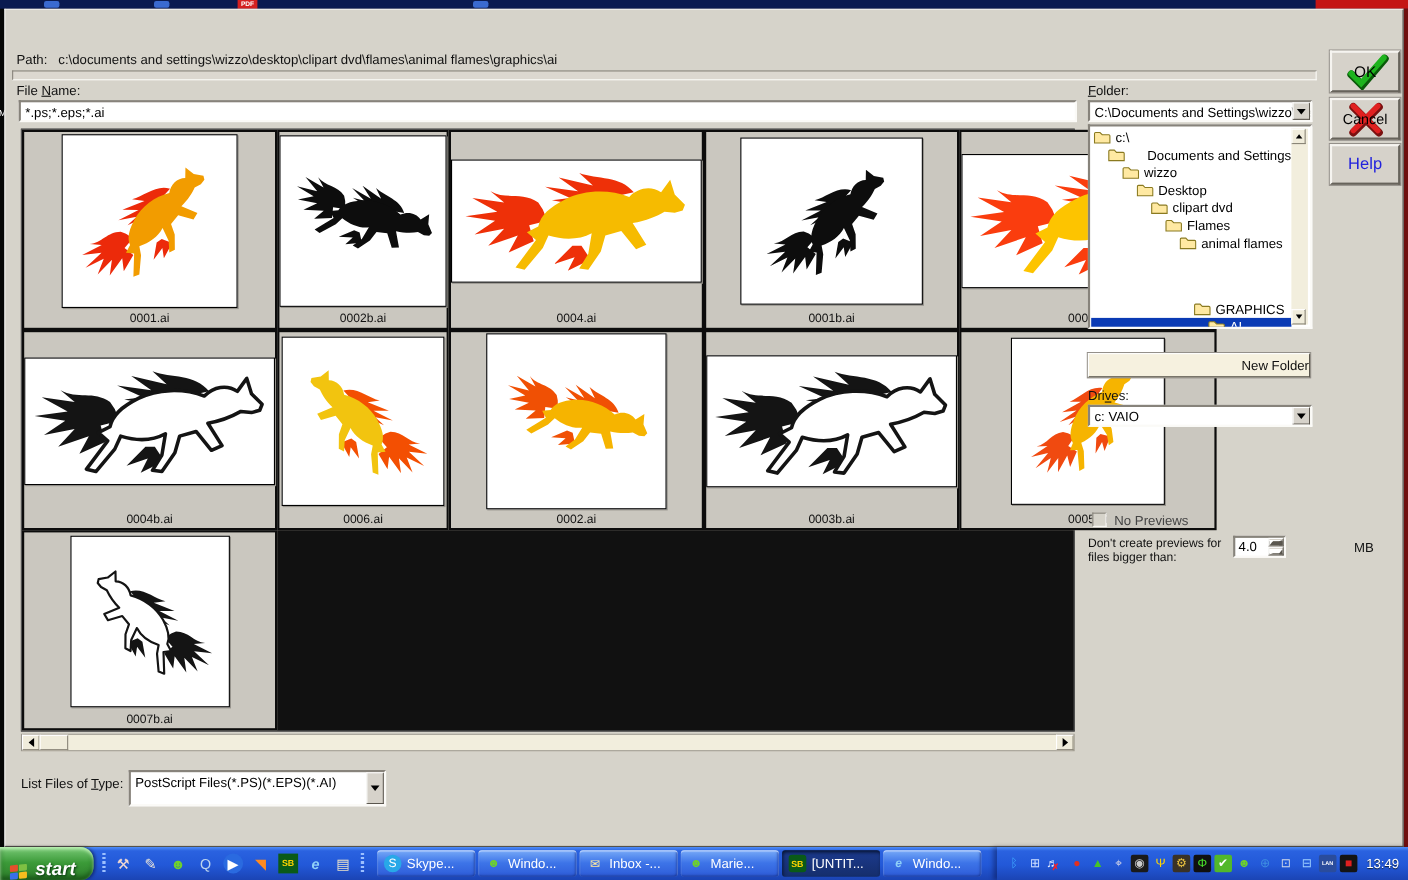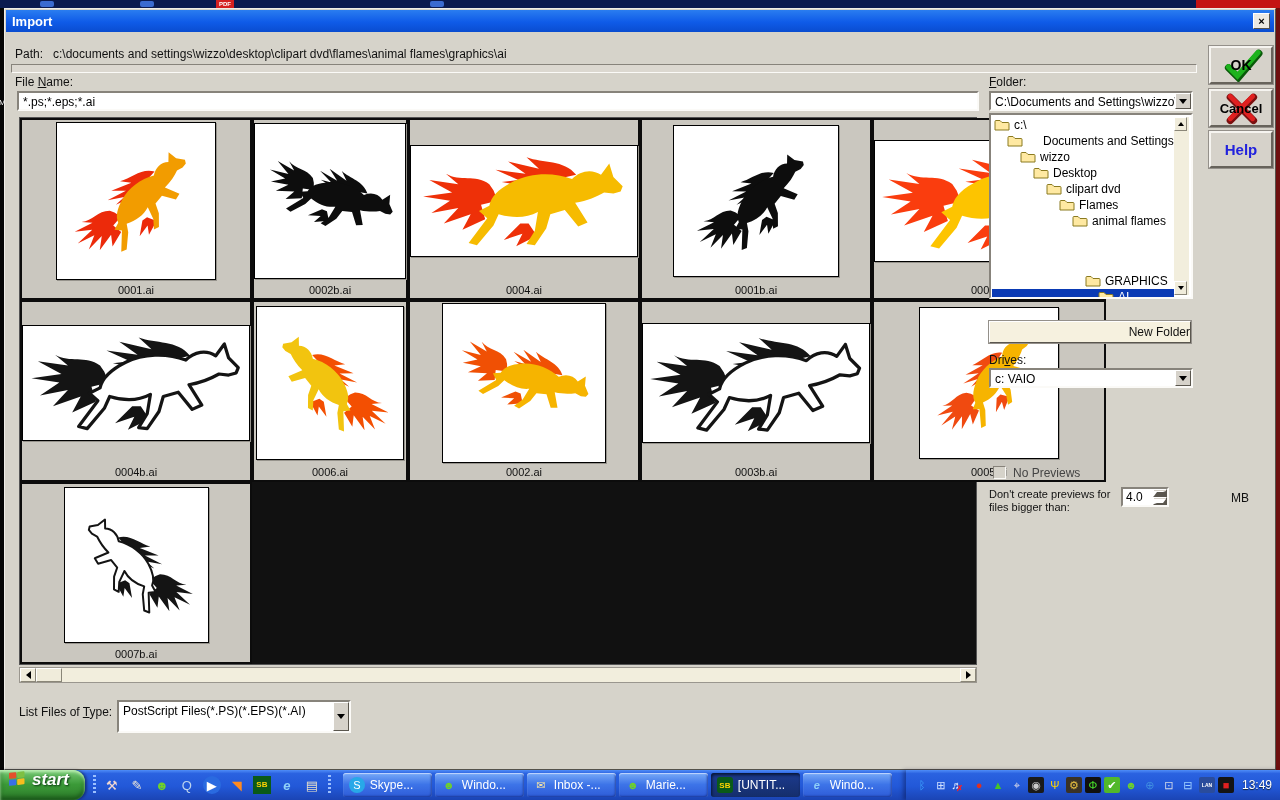--- a/index.html
+++ b/index.html
@@ -58,26 +58,26 @@
   .newfolder{position:absolute;left:984px;top:312px;width:202px;height:22px;background:#f6f1df;border:1px solid;border-color:#fff #5a564e #5a564e #fff;box-shadow:0 0 0 1px #94908a;font-size:12px;text-align:right;line-height:20px;color:#111}
   .checkbox{position:absolute;left:988px;top:457px;width:13px;height:13px;background:#d6d3ca;border:1px solid;border-color:#87837b #fbfaf7 #fbfaf7 #87837b}
   .spinner{position:absolute;left:1116px;top:478px;width:48px;height:20px;background:#fff;border:2px solid;border-color:#87837b #fbfaf7 #fbfaf7 #87837b;font-size:12px;display:flex;align-items:center}
   .spinner .val{flex:1;padding-left:3px}
   .spin-btns{width:14px;height:100%;display:flex;flex-direction:column}
   .spin-btns div{flex:1;background:#d6d2ca;border:1px solid;border-color:#fff #5a564e #5a564e #fff;display:flex;align-items:center;justify-content:center}
 
   
   .cmd{position:absolute;left:1204px;width:64px;background:#d6d2ca;border:2px solid;border-color:#f6f4f0 #67635b #67635b #f6f4f0;box-shadow:0 0 0 1px #94908a;display:flex;align-items:center;justify-content:center;overflow:hidden}
   .cmd .mark{position:absolute;left:0;top:0;width:100%;height:100%}
-  .cmd .txt{position:relative;font-weight:bold;font-size:14px;color:#000}
+  .cmd .txt{position:relative;font-weight:normal;font-size:14px;color:#000}
   .cmd .txt.help{color:#2222dd;font-size:15px}
 
   
   .taskbar{position:absolute;left:0;top:770px;width:1280px;height:30px;background:linear-gradient(180deg,#4f8df8,#2a62e0 12%,#2258d8 55%,#1b44b4);display:flex;align-items:center}
-  .start{height:30px;background:linear-gradient(180deg,#79ca77,#3b9a38 48%,#2e7d2b);border-radius:0 12px 12px 0;display:flex;align-items:flex-start;gap:6px;padding:0 16px 0 8px;color:#fff;font-weight:bold;font-style:italic;font-size:17px;text-shadow:1px 1px 2px #07350e;box-shadow:inset 0 2px 3px #bef2b6,inset 0 -3px 5px #175417,2px 0 3px rgba(0,0,20,.45)}
+  .start{height:30px;background:linear-gradient(180deg,#79ca77,#3b9a38 48%,#2e7d2b);border-radius:0 12px 12px 0;display:flex;align-items:flex-end;gap:6px;padding:0 16px 0 8px;color:#fff;font-weight:bold;font-style:italic;font-size:17px;text-shadow:1px 1px 2px #07350e;box-shadow:inset 0 2px 3px #bef2b6,inset 0 -3px 5px #175417,2px 0 3px rgba(0,0,20,.45)}
   .ql{display:flex;align-items:center;gap:7px;padding:0 8px}
   .ql-sep{width:3px;height:20px;background:repeating-linear-gradient(180deg,#9cc0ff 0 2px,transparent 2px 4px)}
   .ql-icon{width:18px;height:18px;display:flex;align-items:center;justify-content:center;font-size:13px;line-height:1}
   .tasks{display:flex;gap:3px;padding:0 4px}
   .task{width:89px;height:24px;border-radius:3px;display:flex;align-items:center;gap:5px;padding:0 6px;color:#fff;font-size:12px;background:linear-gradient(180deg,#77aaf8,#3d74e8 48%,#2e5cd8);box-shadow:inset 0 1px 1px #c2d8ff,inset -1px -1px 2px #1c3c9c;white-space:nowrap;overflow:hidden}
   .task.active{background:linear-gradient(180deg,#1c3a8e,#152e6c);box-shadow:inset 1px 2px 3px #081636}
   .task .ticon{width:16px;height:16px;flex:none;display:flex;align-items:center;justify-content:center;font-size:11px;border-radius:3px}
   .tray{margin-left:auto;height:30px;display:flex;align-items:center;gap:3px;padding:0 8px;box-shadow:-3px 0 4px rgba(0,0,40,.35)}
   .tray-icon{width:16px;height:16px;display:flex;align-items:center;justify-content:center;font-size:11px;line-height:1;border-radius:2px}
   .clock{color:#fff;font-size:12px;margin-left:5px;text-shadow:0 1px 1px #123}
@@ -106,24 +106,20 @@
   <div class="pdf-badge">PDF</div>
   <div class="top-blob" style="left:430px"></div>
   <div class="top-red"></div>
 </div>
 <div class="left-strip">
     <span>M</span>
   </div>
 <div class="right-strip"></div>
 
 <div class="dialog">
-  <div class="titlebar">
-    <span>Import</span>
-    <div class="close-btn">×</div>
-  </div>
 
   <div class="lbl" style="left:10px;top:38px">Path:</div>
   <div class="lbl" style="left:48px;top:38px">c:\documents and settings\wizzo\desktop\clipart dvd\flames\animal flames\graphics\ai</div>
   <div class="progress-strip"></div>
 
   <div class="lbl" style="left:10px;top:66px">File <u>N</u>ame:</div>
   <div class="fname-input sunken">*.ps;*.eps;*.ai</div>
 
   <div class="grid">
       <div class="cell">

